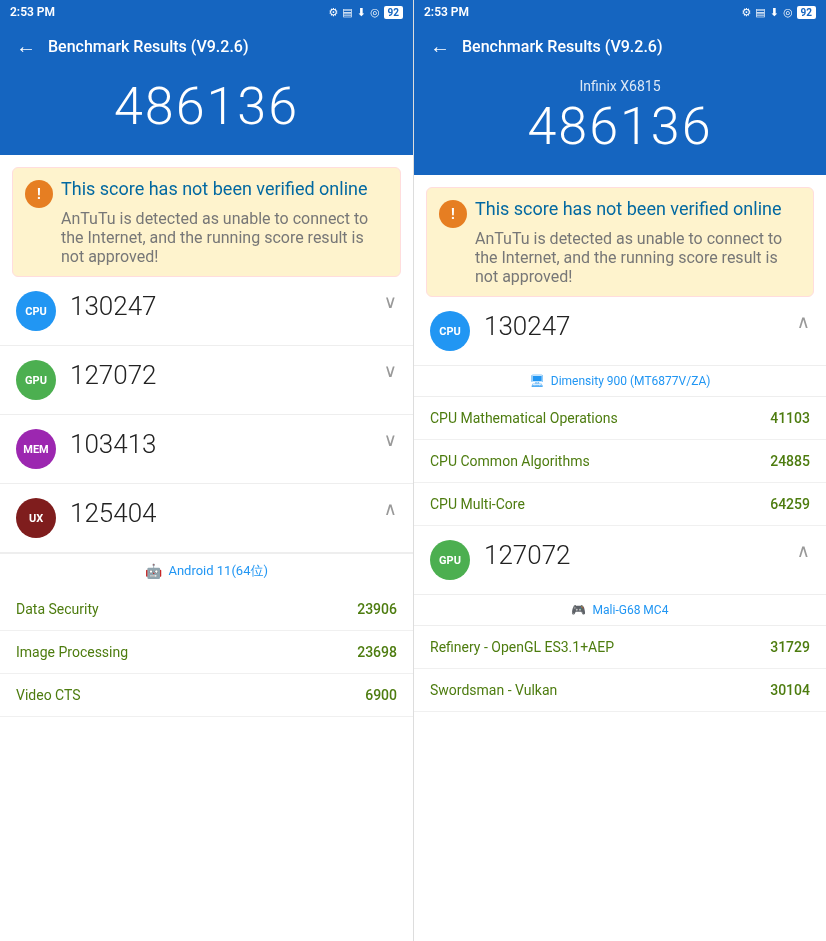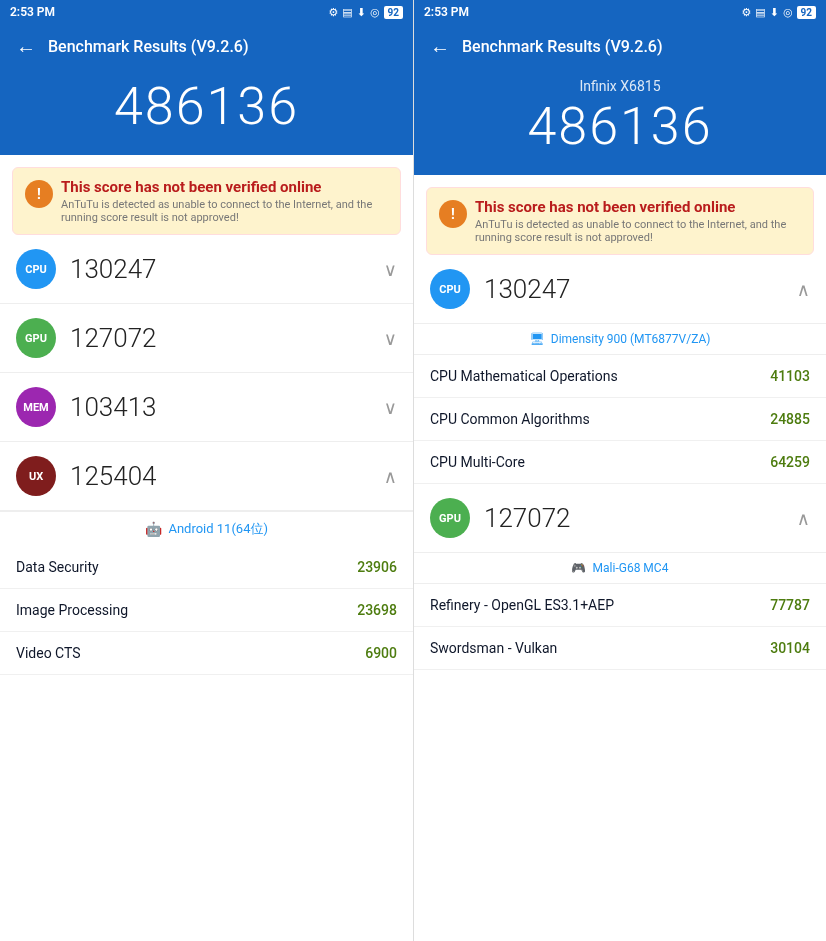--- a/index.html
+++ b/index.html
@@ -98,40 +98,39 @@
       display: flex;
       align-items: center;
       justify-content: center;
       color: white;
       font-size: 14px;
       font-weight: bold;
       flex-shrink: 0;
       margin-top: 2px;
     }
     .warning-text .title-line {
-      font-size: 15px;
-      font-weight: 700;
-      color: #b91c1c;
+      font-size: 18px;
+      font-weight: 400;
+      color: #0369a1;
     }
     .warning-text .sub-line {
-      font-size: 11px;
+      font-size: 16px;
       color: #777;
-      margin-top: 2px;
+      margin-top: 10px;
     }
 
     
     .scores-section {
       flex: 1;
       overflow-y: auto;
       padding-bottom: 8px;
     }
 
     .score-row {
       display: flex;
-      align-items: center;
       padding: 14px 16px;
       border-bottom: 1px solid #eee;
       cursor: pointer;
     }
 
     .badge {
       width: 40px;
       height: 40px;
       border-radius: 50%;
       display: flex;
@@ -171,21 +170,21 @@
     .chip-icon {
       font-size: 12px;
     }
 
     .sub-row {
       display: flex;
       justify-content: space-between;
       padding: 13px 16px;
       border-bottom: 1px solid #f0f0f0;
     }
-    .sub-row .label { font-size: 14px; color: #0f172a; }
+    .sub-row .label { font-size: 14px; color: #4d7c0f; }
     .sub-row .value { font-size: 14px; color: #4d7c0f; font-weight: 500; }
 
     
     .android-header {
       text-align: center;
       padding: 8px 16px;
       font-size: 13px;
       color: #2196f3;
       border-top: 1px solid #eee;
       display: flex;
@@ -339,20 +338,20 @@
       <span class="chevron">∧</span>
     </div>
 
     <div class="sub-section-header">
       <span class="chip-icon">🎮</span>
       <span>Mali-G68 MC4</span>
     </div>
 
     <div class="sub-row">
       <span class="label">Refinery - OpenGL ES3.1+AEP</span>
-      <span class="value">77787</span>
+      <span class="value">31729</span>
     </div>
     <div class="sub-row">
       <span class="label">Swordsman - Vulkan</span>
       <span class="value">30104</span>
     </div>
   </div>
 </div>
 
 </body></html>

